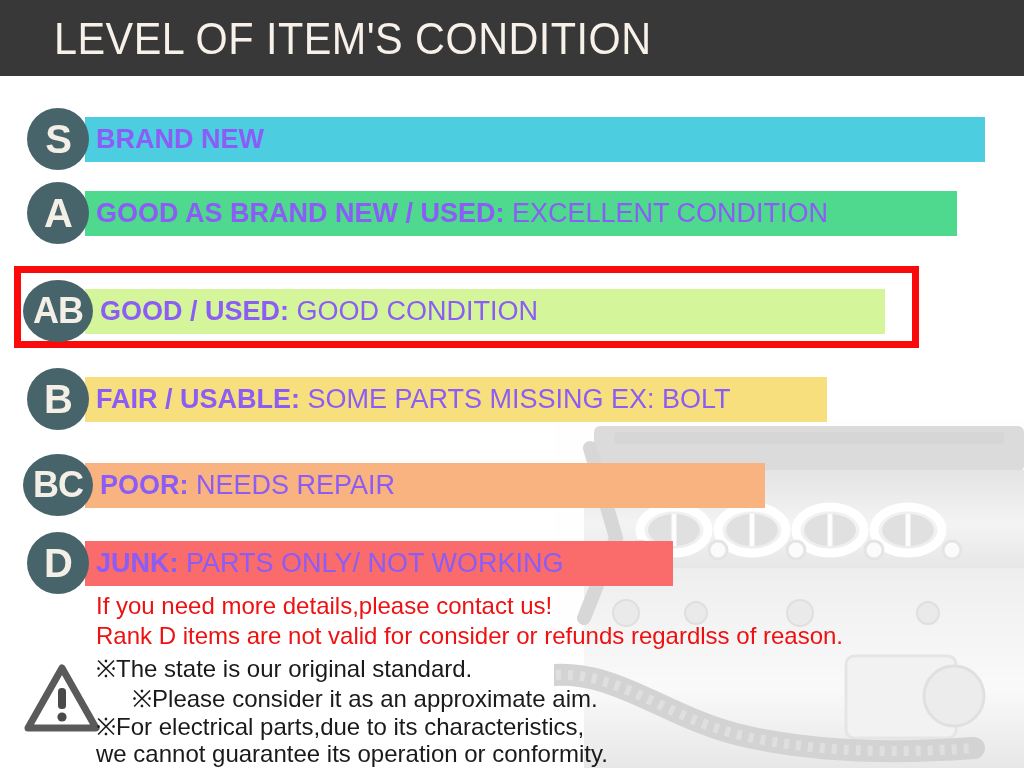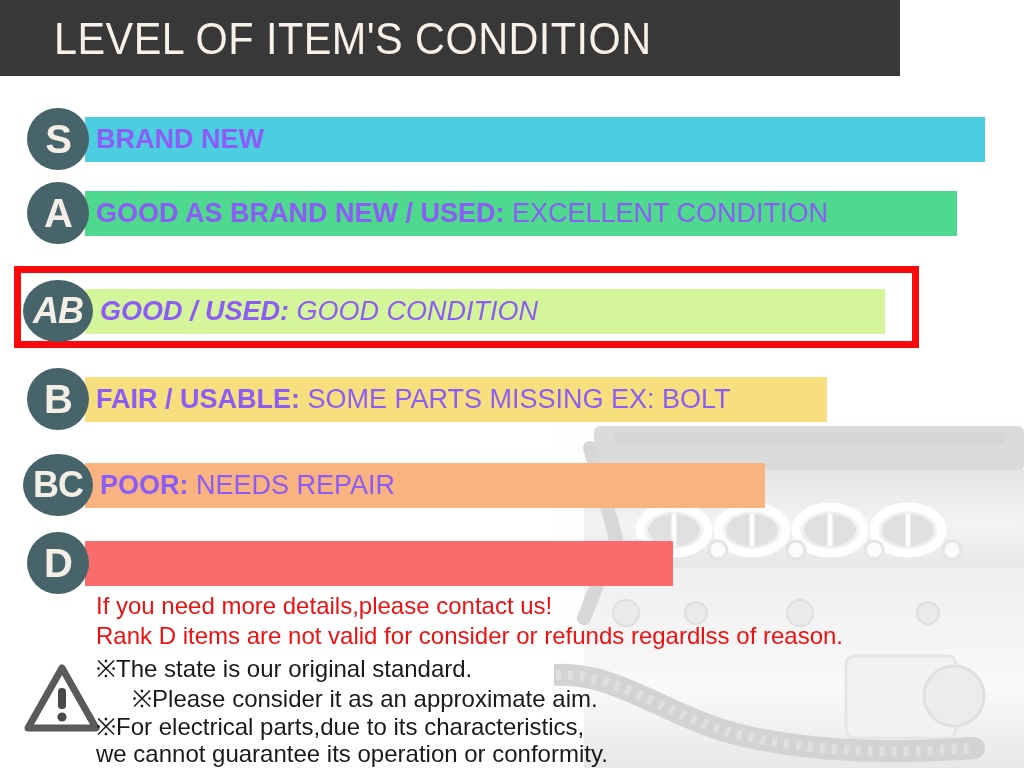--- a/index.html
+++ b/index.html
@@ -33,21 +33,21 @@
     opacity: 0.30;
     filter: grayscale(100%) contrast(0.85) brightness(1.12);
     pointer-events: none;
   }
 
   
   .header-bar {
     position: absolute;
     left: 0;
     top: 0;
-    width: 900px;
+    width: 1024px;
     height: 76px;
     background: #383838;
     box-sizing: border-box;
   }
   .header-title {
     position: absolute;
     left: 54px;
     top: 11px;
     font-size: 45px;
     line-height: 55px;
@@ -236,21 +236,21 @@
         </div>
         <div class="row-text"><span class="lead">BRAND NEW</span><span class="rest"></span></div>
       </div>
       <div class="row" style="top: 178px;">
         <div class="bar" style="width: 872px; background: rgb(78, 217, 142);"></div>
         <div class="badge">
           <span>A</span>
         </div>
         <div class="row-text"><span class="lead">GOOD AS BRAND NEW / USED:</span><span class="rest"> EXCELLENT CONDITION</span></div>
       </div>
-      <div class="row" style="top: 276px; font-style: italic;">
+      <div class="row" style="top: 276px;">
         <div class="bar" style="width: 800px; background: rgb(213, 245, 154);"></div>
         <div class="badge wide">
           <span>AB</span>
         </div>
         <div class="row-text" style="left: 100px;"><span class="lead">GOOD / USED:</span><span class="rest"> GOOD CONDITION</span></div>
       </div>
       <div class="row" style="top: 364px;">
         <div class="bar" style="width: 742px; background: rgb(247, 223, 125);"></div>
         <div class="badge">
           <span>B</span>
@@ -262,20 +262,21 @@
         <div class="badge wide">
           <span>BC</span>
         </div>
         <div class="row-text" style="left: 100px;"><span class="lead">POOR:</span><span class="rest"> NEEDS REPAIR</span></div>
       </div>
       <div class="row" style="top: 528px;">
         <div class="bar" style="width: 588px; background: rgb(250, 107, 107);"></div>
         <div class="badge">
           <span>D</span>
         </div>
+        <div class="row-text"><span class="lead">JUNK:</span><span class="rest"> PARTS ONLY/ NOT WORKING</span></div>
       </div>
     </div>
 
   <div id="warn-block">
       <div class="warn-line" style="top: 592px;">If you need more details,please contact us!</div>
       <div class="warn-line" style="top: 622px;">Rank D items are not valid for consider or refunds regardlss of reason.</div>
     </div>
 
   <svg class="warn-icon" viewBox="0 0 76 72">
     <path d="M38 6 L72 66 L4 66 Z" fill="none" stroke="#5a5a5a" stroke-width="7" stroke-linejoin="round"></path>

